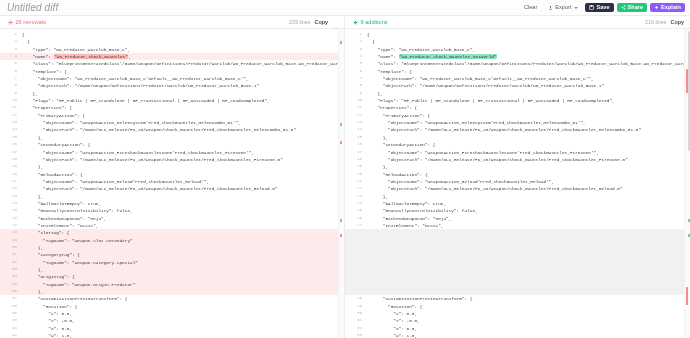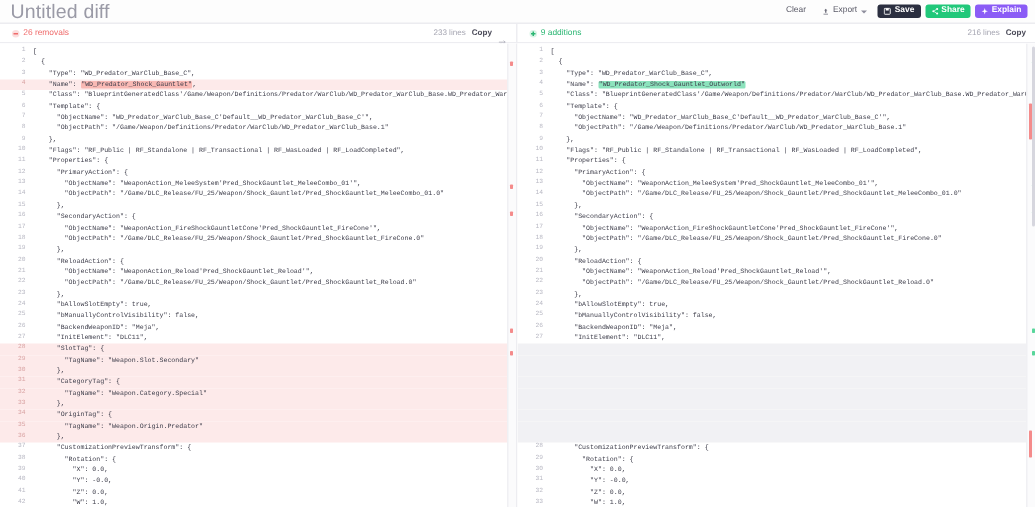--- a/index.html
+++ b/index.html
@@ -16,24 +16,25 @@
   
   .topbar {
     height: 16px;
     display: flex;
     align-items: center;
     padding: 0 5px 0 7px;
     background: #fdfdfd;
     border-bottom: 1px solid #ececf0;
   }
   .doc-title {
-    font-size: 13px;
+    font-size: 10px;
     color: #9a9aa6;
     letter-spacing: .1px;
     flex: 0 0 auto;
+    font-style: italic;
   }
   .topbar-spacer { flex: 1 1 auto; }
   .topbar-actions {
     display: flex;
     align-items: center;
     gap: 3px;
   }
   .tb-btn {
     font-size: 5.6px;
     line-height: 1;

